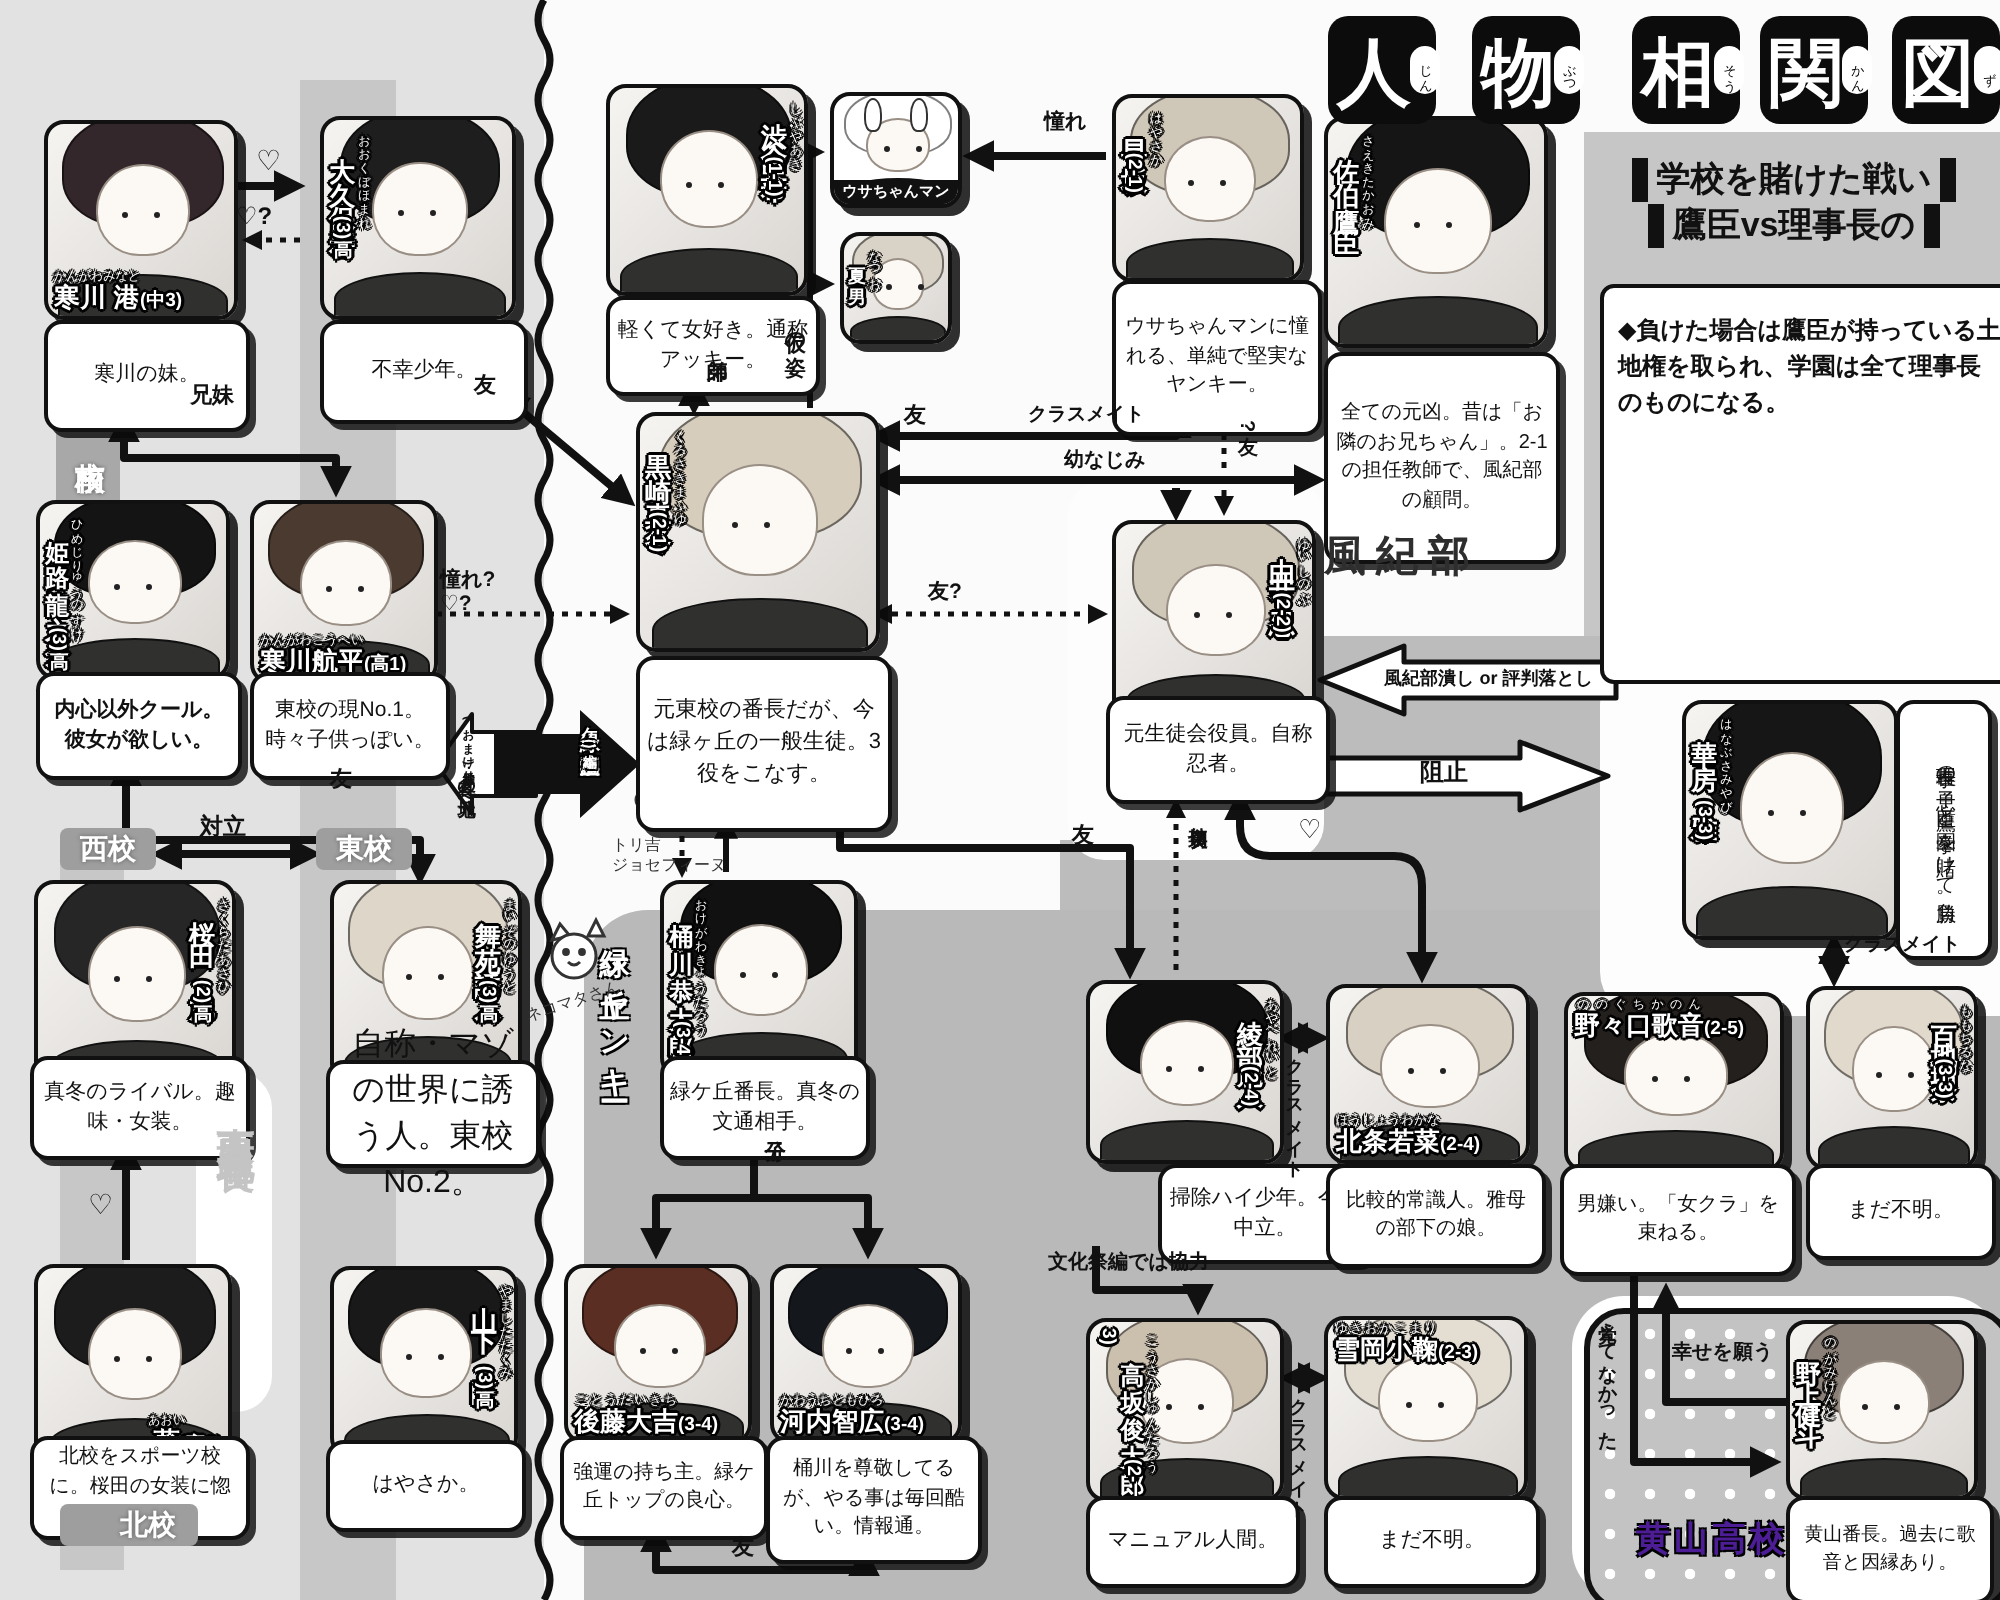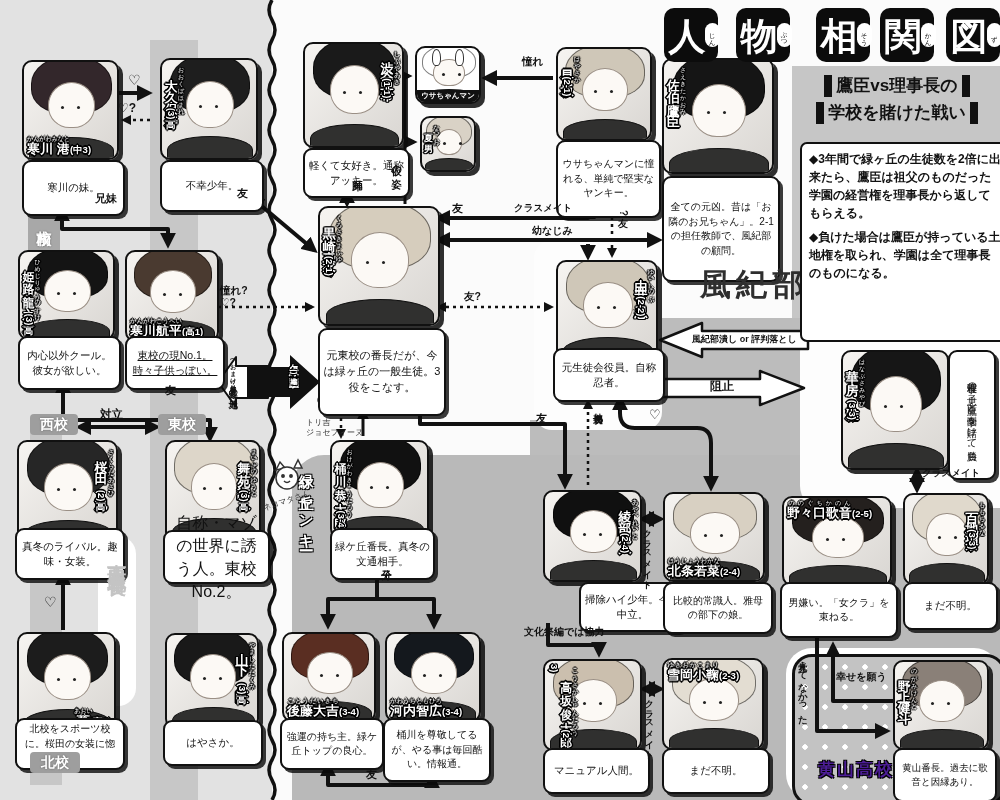--- a/index.html
+++ b/index.html
@@ -158,45 +158,44 @@
         <span class="k">関</span>
         <span class="f">かん</span>
       </div>
       <div class="tile" style="left: 946px; top: 8px;">
         <span class="k">図</span>
         <span class="f">ず</span>
       </div>
     </div>
 
   <div class="abs" style="left:796px;top:74px;width:202px;z-index:6;text-align:center;">
+    <div style="display:flex;align-items:center;justify-content:center;gap:4px;margin-top:4px;">
+      <span style="width:8px;height:22px;background:#111;"></span>
+      <span style="font-size:17px;font-weight:bold;">学校を賭けた戦い</span>
+      <span style="width:8px;height:22px;background:#111;"></span>
+    </div>
     <div style="display:flex;align-items:center;justify-content:center;gap:4px;">
       <span style="width:8px;height:22px;background:#111;"></span>
       <span style="font-size:17px;font-weight:bold;">鷹臣vs理事長の</span>
       <span style="width:8px;height:22px;background:#111;"></span>
     </div>
-    <div style="display:flex;align-items:center;justify-content:center;gap:4px;margin-top:4px;">
-      <span style="width:8px;height:22px;background:#111;"></span>
-      <span style="font-size:17px;font-weight:bold;">学校を賭けた戦い</span>
-      <span style="width:8px;height:22px;background:#111;"></span>
-    </div>
   </div>
   <div class="abs" style="left:800px;top:142px;width:192px;height:184px;background:#fff;border:2.5px solid #111;
        border-radius:7px;padding:6px 7px;z-index:6;font-size:12px;font-weight:600;line-height:1.5;">
-    <div>◆3年間で緑ヶ丘の生徒数を2倍に出来たら、鷹臣は祖父のものだった学園の経営権を理事長から返してもらえる。</div>
     <div style="margin-top:6px;">◆負けた場合は鷹臣が持っている土地権を取られ、学園は全て理事長のものになる。</div>
   </div>
 
-  <div class="bigtxt" style="left:700px;top:264px;font-size:31px;letter-spacing:5px;">風紀部</div>
+  <div class="bigtxt" style="left:662px;top:264px;font-size:21px;letter-spacing:5px;">風紀部</div>
   <div class="rl outline-w" style="left:818px;top:760px;font-size:17px;letter-spacing:2px;color:#4c1d95;">黄山高校</div>
   <div class="rl v outline-w" style="left:298px;top:462px;font-size:15px;letter-spacing:2px;">緑ケ丘ヤンキー</div>
 
   <div class="schooltag" style="left:31px;top:190px;width:26px;height:58px;writing-mode:vertical-rl;font-size:15px;line-height:26px;background:transparent;">南校</div>
   <div class="schooltag" style="left:30px;top:414px;width:48px;height:21px;font-size:14px;line-height:21px;">西校</div>
   <div class="schooltag" style="left:158px;top:414px;width:48px;height:21px;font-size:14px;line-height:21px;">東校</div>
-  <div class="schooltag" style="left:30px;top:752px;width:50px;height:21px;font-size:14px;line-height:21px;">北校</div>
+  <div class="schooltag" style="left:30px;top:752px;width:50px;height:21px;font-size:14px;line-height:21px;padding-left:19px;">北校</div>
 
   <div class="rl v outline-w" style="left:288px;top:358px;font-size:10px;">
     <span>緑ヶ丘学園</span><span style="font-size:7px;">(本編)</span>
   </div>
   <div class="rl v" style="left:228px;top:358px;font-size:9px;color:#111;">
     <span style="font-size:6px;">(おまけ・番外編)</span><span>真冬の地元</span>
   </div>
 
   <div class="rl" style="left:692px;top:334px;font-size:9px;font-weight:600;">風紀部潰し or 評判落とし</div>
   <div class="rl" style="left:710px;top:380px;font-size:12px;">阻止</div>
@@ -219,28 +218,28 @@
         <div class="shoulders"></div>
         <div class="nm v" style="left: 2px; font-size: 13px;"><ruby>大久保寿<rt>おおくぼほまれ</rt></ruby><span class="cls">(高3)</span></div>
       </div>
       <div class="desc" style="left: 160px; top: 160px; width: 94px; height: 42px; font-size: 10.5px;">不幸少年。</div>
       <div class="card" style="left: 18px; top: 250px; width: 93px; height: 86px;">
         <div class="hair" style="background: rgb(20, 20, 20);"></div>
         <div class="face"></div>
         <div class="shoulders"></div>
         <div class="nm v" style="left: 2px; font-size: 12px;"><ruby>姫路龍之介<rt>ひめじりゅうのすけ</rt></ruby><span class="cls">(高3)</span></div>
       </div>
-      <div class="desc" style="left: 18px; top: 336px; width: 93px; height: 44px; font-size: 10.5px;">内心以外クール。彼女が欲しい。</div>
+      <div class="desc" style="left: 18px; top: 336px; width: 93px; height: 44px; font-size: 10.5px; font-weight: bold;">内心以外クール。彼女が欲しい。</div>
       <div class="card" style="left: 125px; top: 250px; width: 90px; height: 88px;">
         <div class="hair" style="background: rgb(74, 58, 48);"></div>
         <div class="face"></div>
         <div class="shoulders"></div>
         <div class="nm" style="bottom: 2px; left: 3px; font-size: 13px;"><ruby>寒川航平<rt>かんがわこうへい</rt></ruby><span class="cls">(高1)</span></div>
       </div>
-      <div class="desc" style="left: 125px; top: 336px; width: 90px; height: 44px; font-size: 10.5px; text-decoration: underline;">東校の現No.1。時々子供っぽい。</div>
+      <div class="desc" style="left: 125px; top: 336px; width: 90px; height: 44px; font-size: 10.5px;">東校の現No.1。時々子供っぽい。</div>
       <div class="card" style="left: 303px; top: 42px; width: 97px; height: 102px;">
         <div class="hair" style="background: rgb(26, 26, 26);"></div>
         <div class="face"></div>
         <div class="shoulders"></div>
         <div class="nm v" style="right: 2px; font-size: 13px;"><ruby>渋谷亜希<rt>しぶやあき</rt></ruby><span class="cls">(1-1)</span></div>
       </div>
       <div class="desc" style="left: 303px; top: 148px; width: 97px; height: 40px; font-size: 10.5px;">軽くて女好き。通称アッキー。</div>
       <div class="card" style="left: 415px; top: 46px; width: 62px; height: 54px; background: rgb(255, 255, 255);">
         <div class="hair" style="background: rgb(255, 255, 255);"></div>
         <div class="face"></div>

